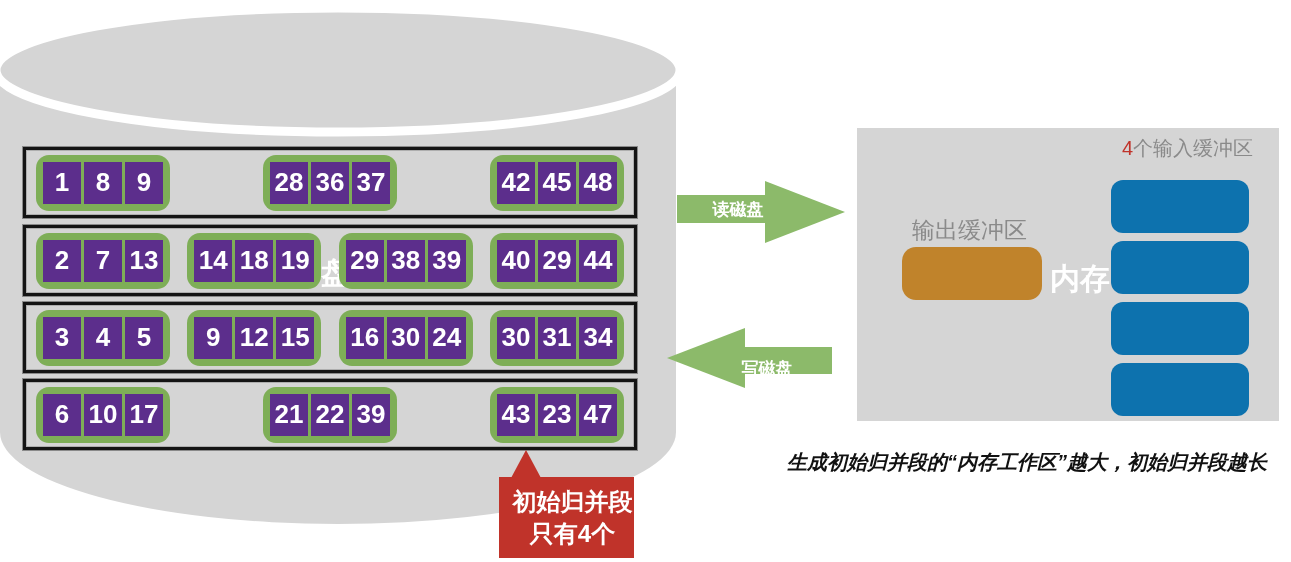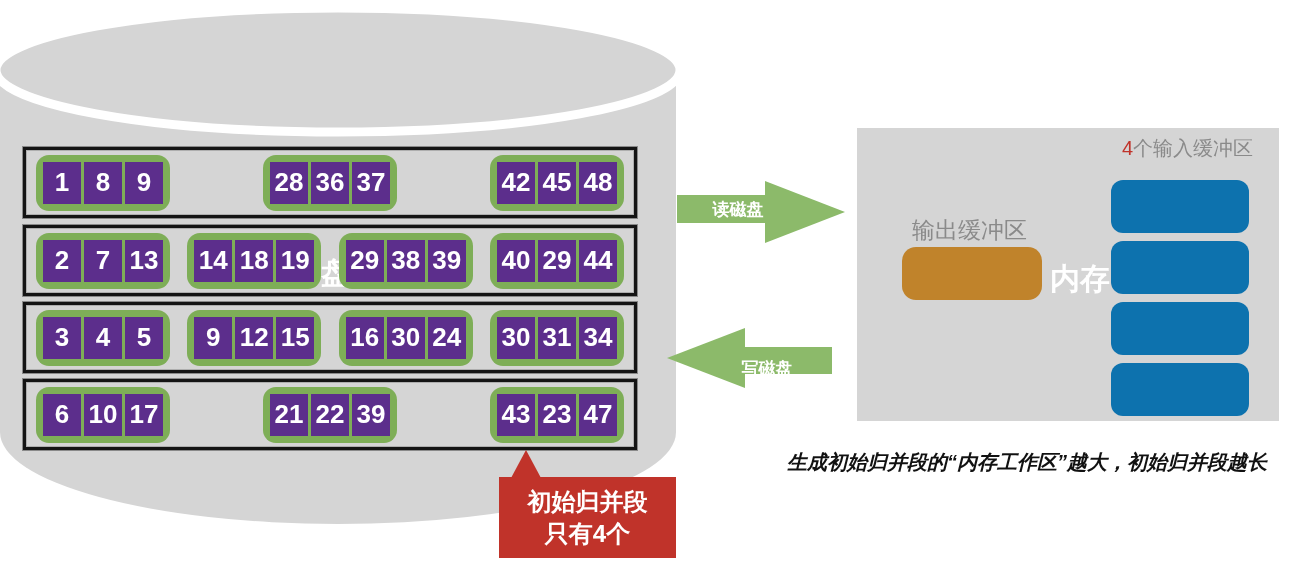--- a/index.html
+++ b/index.html
@@ -93,24 +93,24 @@
     position:absolute;left:254px;width:138px;height:53px;
     background:var(--buffer-blue);border-radius:12px;
   }
   
   #callout-pointer{
     position:absolute;left:511px;top:450px;width:0;height:0;z-index:4;
     border-left:15px solid transparent;border-right:15px solid transparent;
     border-bottom:28px solid var(--callout-red);
   }
   #callout-box{
-    position:absolute;left:499px;top:477px;width:177px;height:81px;z-index:4;
+    position:absolute;left:499px;top:477px;width:123px;height:81px;z-index:4;
     background:var(--callout-red);
     display:flex;flex-direction:column;align-items:center;justify-content:center;
-    color:#ffffff;font-size:24px;font-weight:bold;line-height:1.32;
+    color:#ffffff;font-size:24px;font-weight:bold;line-height:1.32;padding-left:12px;
   }
   
   #footnote{
     position:absolute;left:787px;top:449px;width:504px;
     font-size:20px;font-weight:bold;color:#111111;white-space:nowrap;font-style:italic;
   }
 </style>
 </head>
 <body>
 

